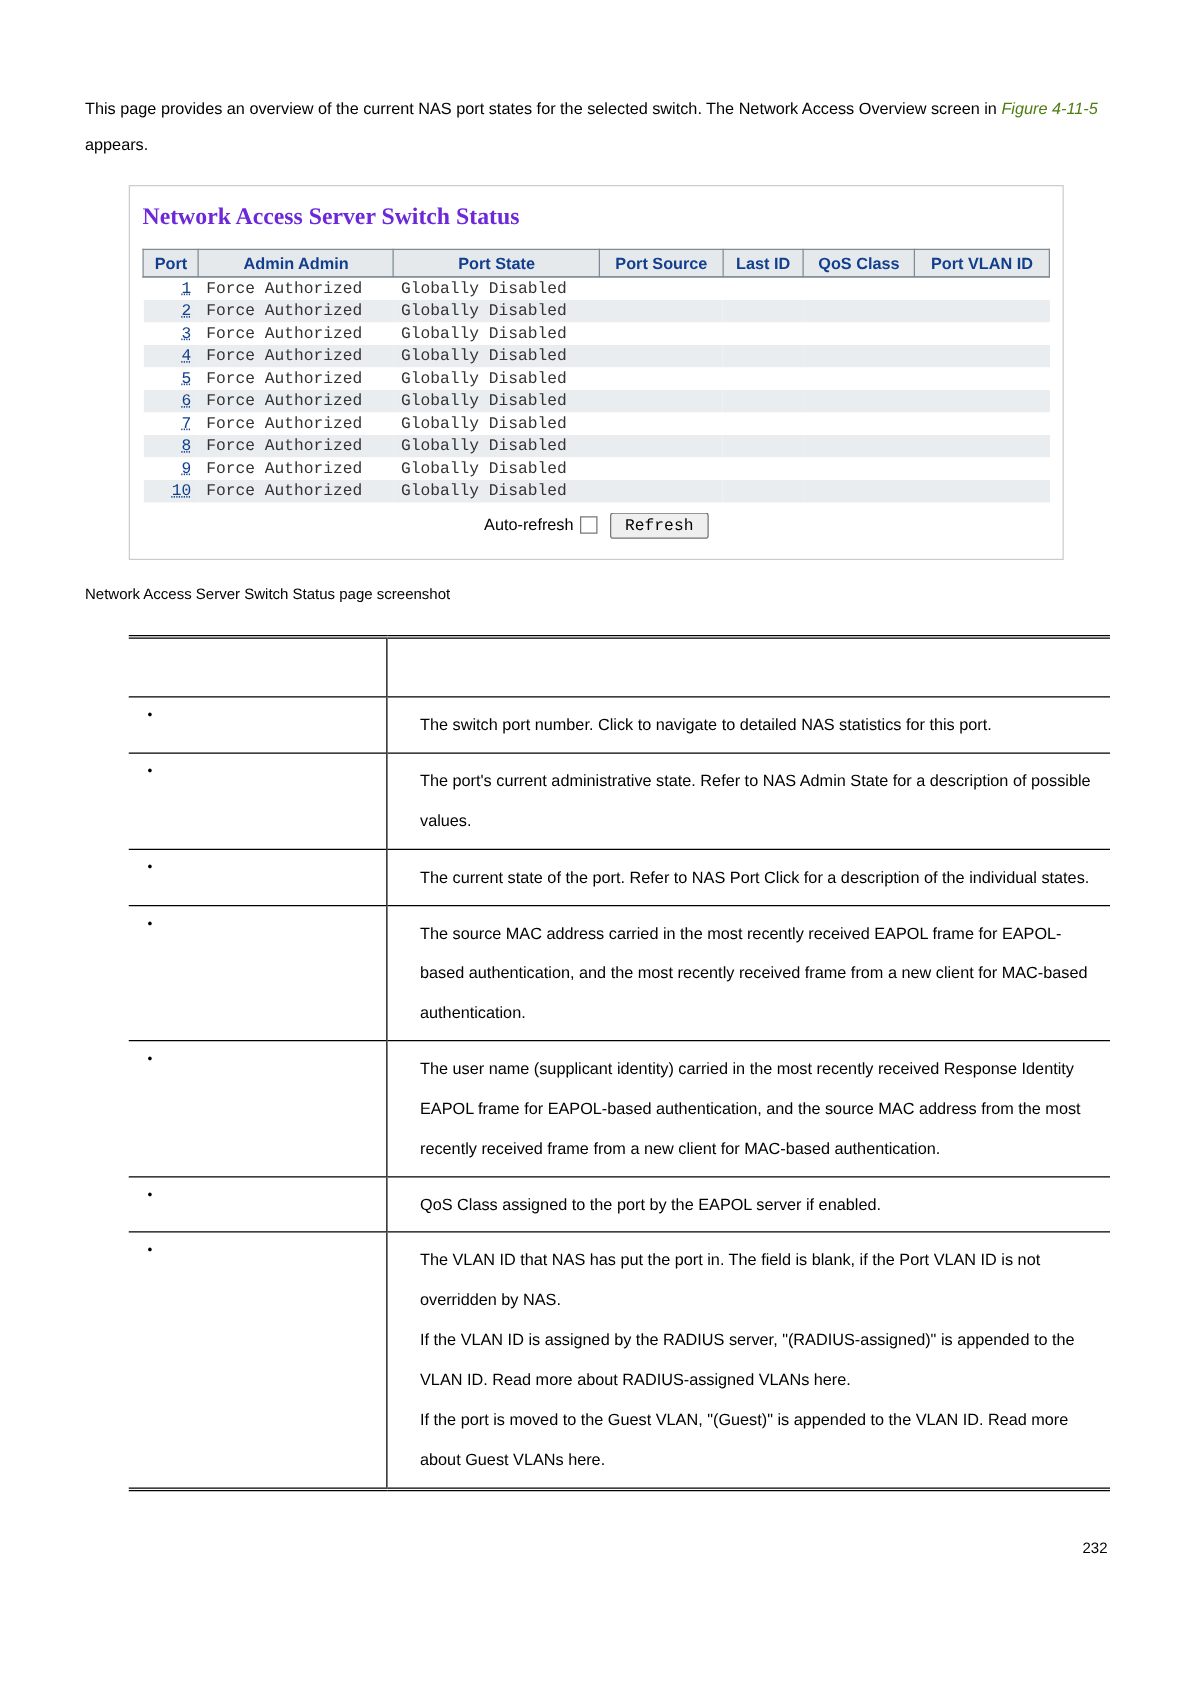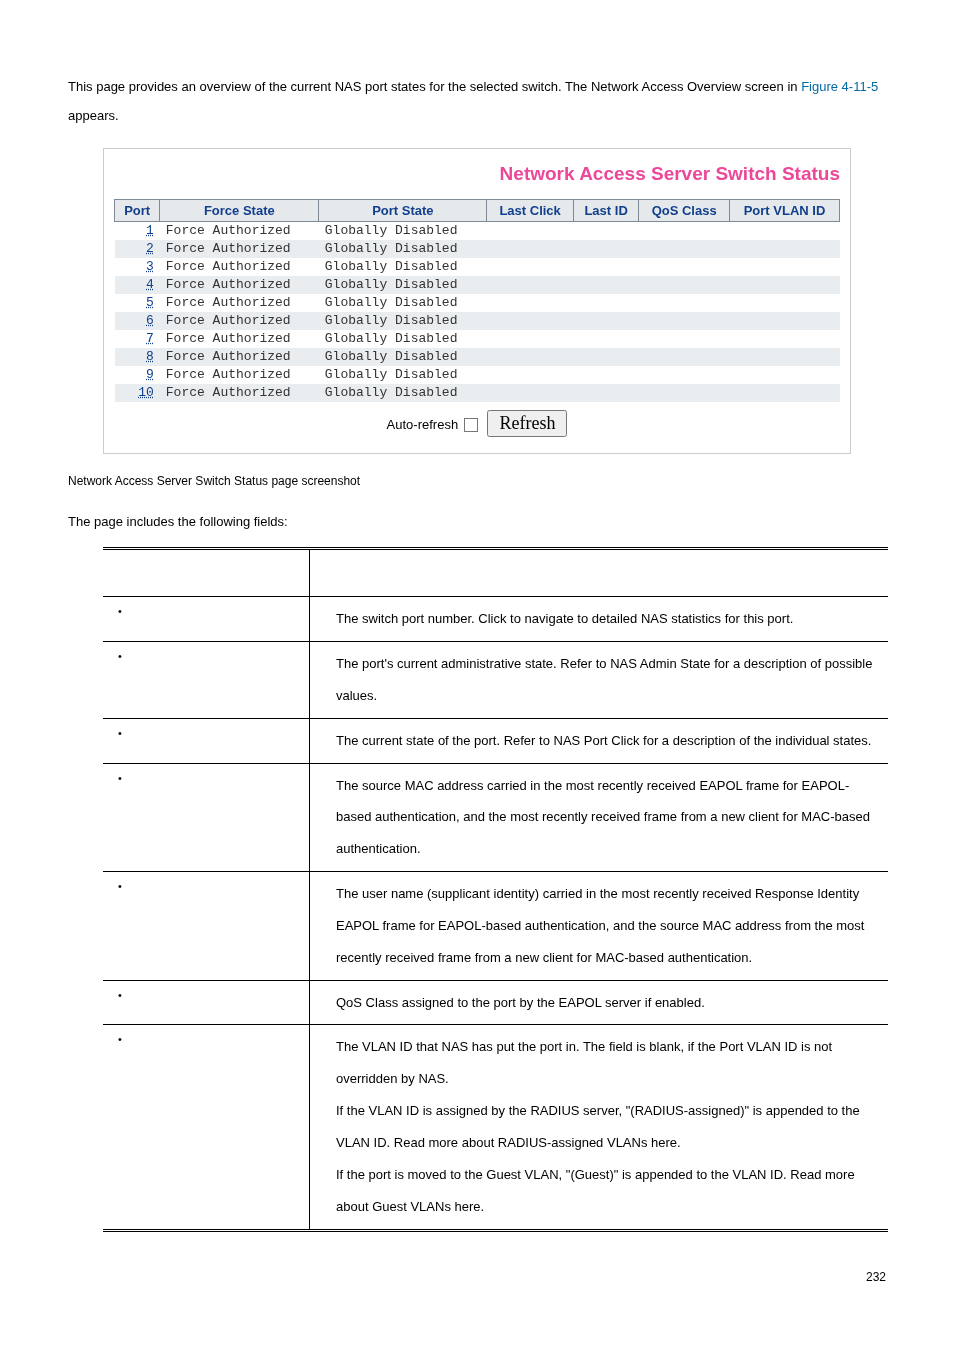--- a/index.html
+++ b/index.html
@@ -11,34 +11,34 @@
     padding: 0;
     width: 954px;
   }
   .page {
     padding: 60px 68px 30px 68px;
   }
   .intro {
     line-height: 2.2;
     font-size: 13px;
   }
-  .link { color: #0369a1; }
+  .link { color: #4d7c0f; font-style: italic; }
 
   
   .panel {
     margin: 18px 35px 12px 35px;
     border: 1px solid #ccc;
     padding: 10px 10px 16px 10px;
   }
   .panel-title {
-    font-family: Liberation Sans, sans-serif;
+    font-family: Liberation Serif, serif;
     font-weight: bold;
     font-size: 19px;
-    color: #ec4899;
-    text-align: right;
+    color: #6d28d9;
+    text-align: left;
     margin: 4px 0 14px 0;
   }
   table.status {
     border-collapse: collapse;
     width: 100%;
     font-family: "Lucida Console", Monaco, "Courier New", monospace;
     font-size: 13px;
     color: #333;
   }
   table.status th {
@@ -70,22 +70,22 @@
   .controls .checkbox {
     display: inline-block;
     width: 12px;
     height: 12px;
     border: 1px solid #777;
     vertical-align: middle;
     margin: 0 4px 2px 2px;
     background: #fff;
   }
   .controls button {
-    font-family: Liberation Serif, serif;
-    font-size: 18px;
+    font-family: Liberation Mono, monospace;
+    font-size: 13px;
     padding: 1px 10px;
     margin-left: 2px;
   }
 
   .caption {
     text-align: left;
     font-size: 12px;
     margin: 20px 0 26px 0;
   }
   .fields-intro {
@@ -142,23 +142,23 @@
     <span>This page provides an overview of the current NAS port states for the selected switch. The Network Access Overview screen in </span><span class="link">Figure 4-11-5</span><span> appears.</span>
   </p>
 
   <div class="panel">
     <div class="panel-title">Network Access Server Switch Status</div>
 
     <table class="status">
       <thead>
         <tr id="status-header-row">
             <th>Port</th>
-            <th>Force State</th>
+            <th>Admin Admin</th>
             <th>Port State</th>
-            <th>Last Click</th>
+            <th>Port Source</th>
             <th>Last ID</th>
             <th>QoS Class</th>
             <th>Port VLAN ID</th>
           </tr>
       </thead>
       <tbody id="status-body">
           <tr class="odd">
             <td class="portcell"><a href="#">1</a></td>
             <td>Force Authorized</td>
             <td>Globally Disabled</td>
@@ -253,21 +253,20 @@
 
     <div class="controls">
       <span>Auto-refresh</span>
       <span class="checkbox"></span>
       <button>Refresh</button>
     </div>
   </div>
 
   <div class="caption">Network Access Server Switch Status page screenshot</div>
 
-  <div class="fields-intro">The page includes the following fields:</div>
 
   <table class="desc">
     <tbody id="desc-body">
       <tr>
         <td class="label"></td>
         <td class="descr" style="padding:0"></td>
       </tr>
     <tr>
           <td class="label">
             <span class="bullet">•</span>

